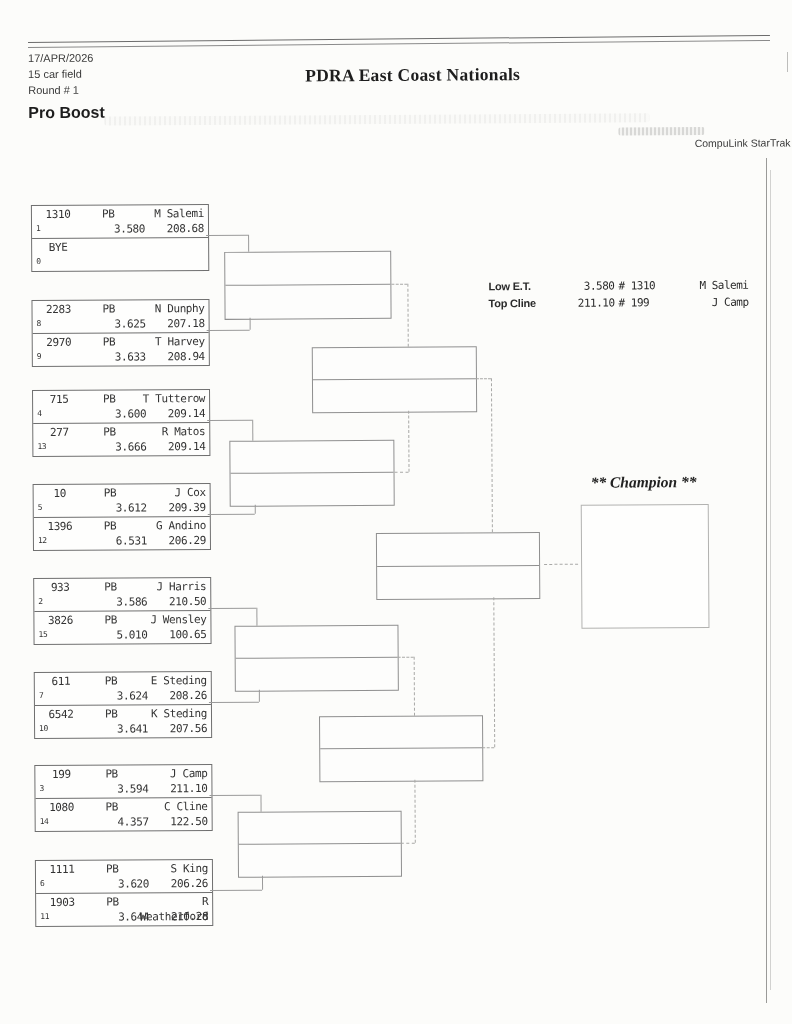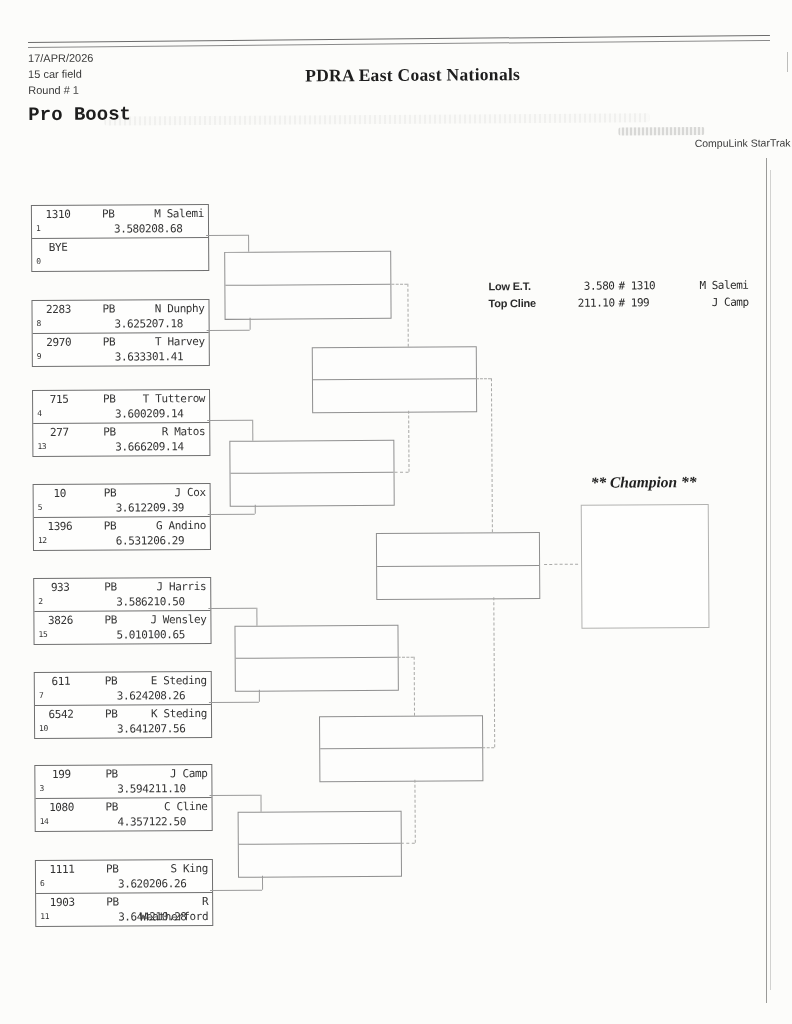--- a/index.html
+++ b/index.html
@@ -8,22 +8,22 @@
   .tilt{position:absolute;inset:0;transform:rotate(-0.35deg);transform-origin:40px 60px;}
 
   
   .top-rule{position:absolute;left:28px;top:42px;width:742px;height:4px;
             border-top:1.5px solid #6c6c6c;border-bottom:1px solid #8a8a8a;
             transform:rotate(-0.55deg);transform-origin:left center;}
 
   .hdr-left{position:absolute;left:28px;top:50px;font-size:11px;line-height:16px;color:#3a3a3a;}
   .title{position:absolute;left:305px;top:67px;font-family:"Liberation Serif",serif;
          font-weight:bold;font-size:17.5px;letter-spacing:0.3px;color:#1d1d1d;}
-  .class-name{position:absolute;left:28px;top:104px;font-family:Liberation Mono, monospace;
-              font-weight:bold;font-size:19px;color:#1d1d1d;}
+  .class-name{position:absolute;left:28px;top:104px;font-family:Liberation Sans, sans-serif;
+              font-weight:bold;font-size:16px;color:#1d1d1d;}
   .timing{position:absolute;left:632px;top:141px;width:158px;text-align:right;
           font-size:10.5px;color:#3a3a3a;}
 
   .smudge{position:absolute;background:
           repeating-linear-gradient(90deg,rgba(90,90,88,0.10) 0 2px,rgba(90,90,88,0.02) 2px 5px);
           border-radius:2px;}
   .s1{left:104px;top:117px;width:545px;height:9px;opacity:.7;}
   .s2{left:618px;top:131px;width:86px;height:8px;opacity:.9;
       background:repeating-linear-gradient(90deg,rgba(70,70,68,0.22) 0 2px,rgba(70,70,68,0.05) 2px 4px);}
 
@@ -44,21 +44,21 @@
   .pairbox{position:absolute;left:30px;width:176px;border:1px solid #6f6f6f;background:rgba(255,255,255,.55);}
   .entry{height:31px;padding-top:1px;font-family:"DejaVu Sans Mono",monospace;
          font-size:11px;line-height:15px;letter-spacing:-0.4px;color:#333;}
   .entry.first{border-bottom:1px solid #6f6f6f;}
   .eline{display:flex;height:15px;}
   .car{width:52px;text-align:center;}
   .cls{width:30px;margin-left:18px;}
   .drv{flex:1;text-align:right;padding-right:4px;}
   .seed{width:16px;padding-left:4px;font-size:8px;line-height:14px;}
   .et{width:93px;text-align:right;}
-  .spd{flex:1;padding-right:4px;}
+  .spd{flex:1;text-align:right;padding-right:4px;}
   .pt1{top:205px}.pt2{top:300px}.pt3{top:390px}.pt4{top:484px}
   .pt5{top:578px}.pt6{top:672px}.pt7{top:765px}.pt8{top:860px}
 
   
   .rbox{position:absolute;border:1px solid #8f8f8f;background:rgba(255,255,255,.4);}
   .rbox .half{height:50%;box-sizing:border-box;border-bottom:1px solid #8f8f8f;}
   .bA{left:223px;top:253px;width:165px;height:66px;}
   .bB{left:227px;top:442px;width:163px;height:64px;}
   .bC{left:231px;top:627px;width:162px;height:64px;}
   .bD{left:233px;top:813px;width:162px;height:64px;}
@@ -152,21 +152,21 @@
       </div>
       <div class="entry">
         <div class="eline">
             <span class="car">2970</span>
             <span class="cls">PB</span>
             <span class="drv">T Harvey</span>
           </div>
         <div class="eline">
             <span class="seed">9</span>
             <span class="et">3.633</span>
-            <span class="spd">301.41</span>
+            <span class="spd">208.94</span>
           </div>
       </div>
     </div>
 
     <div class="pairbox pt3">
       <div class="entry first">
         <div class="eline">
             <span class="car">715</span>
             <span class="cls">PB</span>
             <span class="drv">T Tutterow</span>

